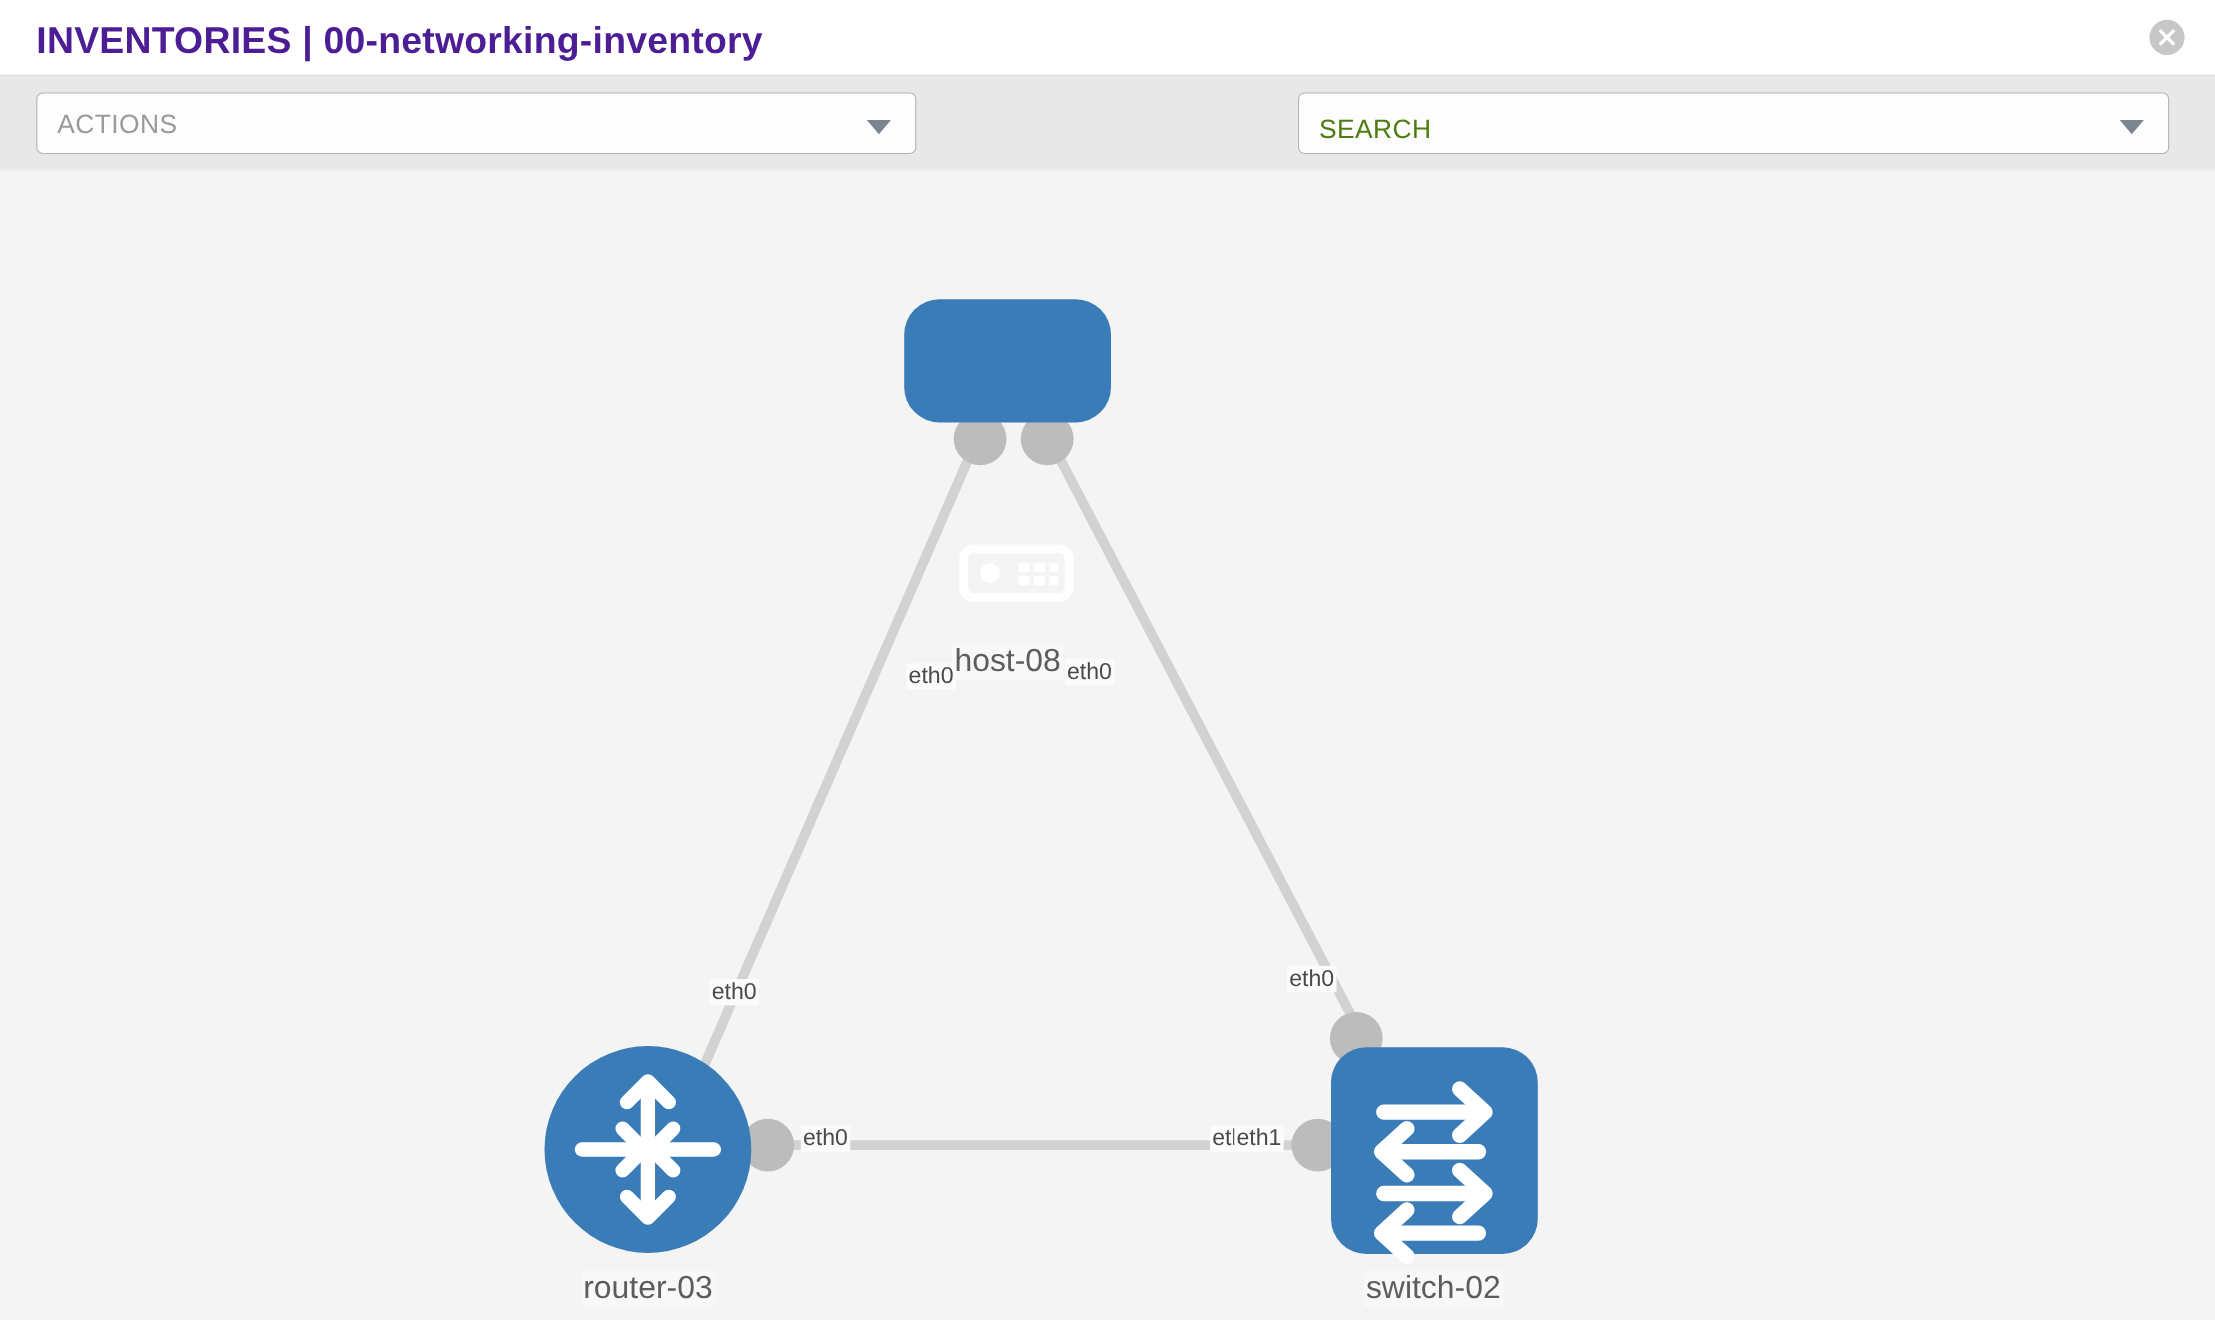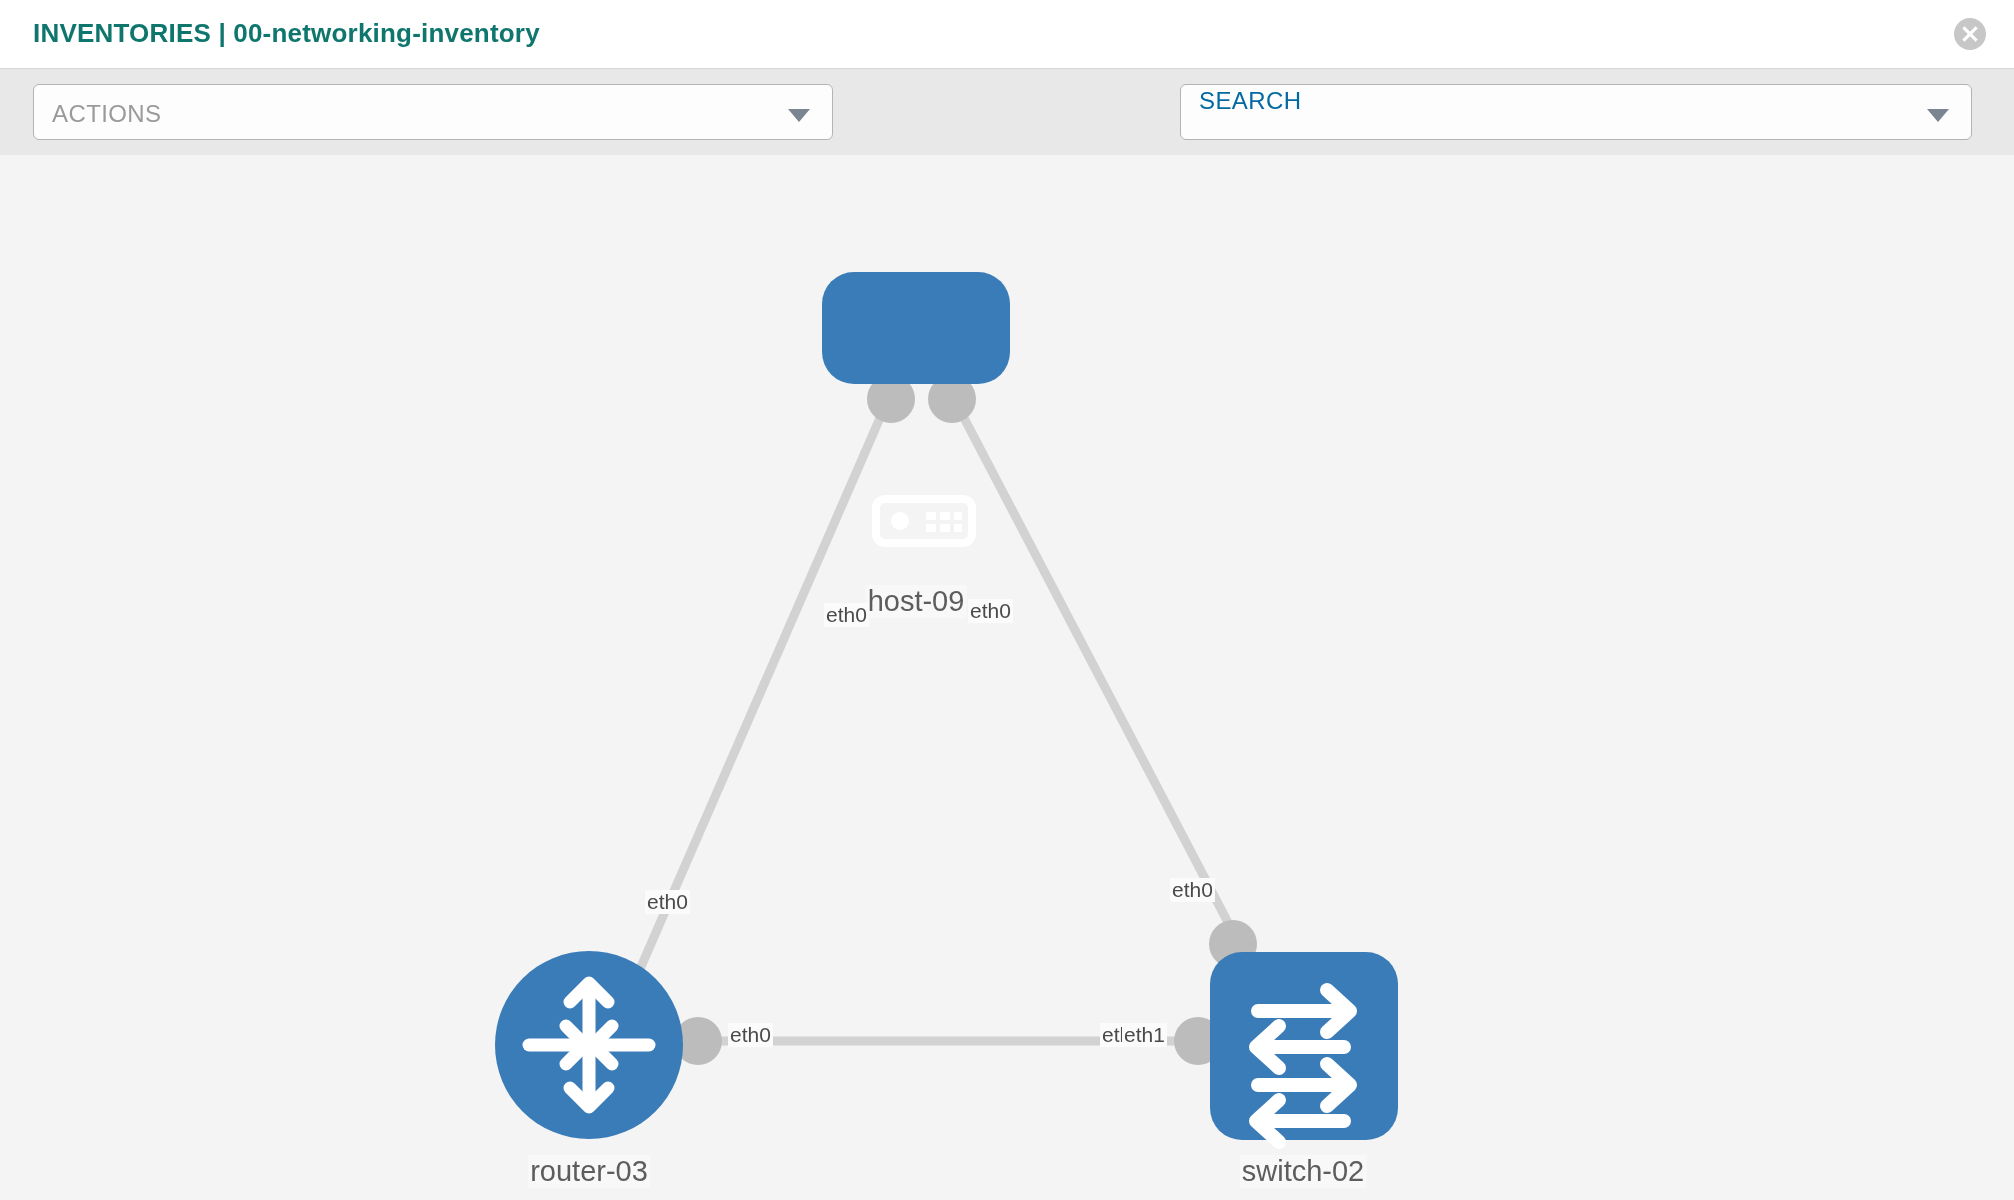--- a/index.html
+++ b/index.html
@@ -22,23 +22,23 @@
     width: 2014px;
     height: 69px;
     background: #ffffff;
     border-bottom: 1px solid #d7d7d7;
     box-sizing: border-box;
   }
   .page-title {
     position: absolute;
     left: 33px;
     top: 18px;
-    font-size: 26px;
+    font-size: 34px;
     font-weight: bold;
-    color: #0f766e;
+    color: #4c1d95;
     letter-spacing: 0.2px;
     white-space: nowrap;
   }
   .close-btn {
     position: absolute;
     right: 28px;
     top: 18px;
     width: 32px;
     height: 32px;
     border-radius: 50%;
@@ -104,23 +104,23 @@
     height: 56px;
     background: #fdfdfd;
     border: 1px solid #b4b4b4;
     border-radius: 6px;
     box-sizing: border-box;
     cursor: text;
   }
   .search-box .label {
     position: absolute;
     left: 18px;
-    top: 2px;
+    top: 19px;
     font-size: 24px;
-    color: #0369a1;
+    color: #4d7c0f;
     letter-spacing: 0.4px;
   }
 
   
   .canvas {
     position: absolute;
     left: 0; top: 155px;
     width: 2014px;
     height: 1045px;
     background: #f4f4f4;
@@ -253,21 +253,21 @@
 
         <line x1="1258" y1="930" x2="1348" y2="930"></line>
         <polyline points="1327,909 1350,930 1327,951"></polyline>
 
         <line x1="1344" y1="966" x2="1258" y2="966"></line>
         <polyline points="1279,945 1256,966 1279,987"></polyline>
       </g>
     </g>
   </svg>
 
-  <div class="node-label" style="left:916px; top:430px;">host-09</div>
+  <div class="node-label" style="left:916px; top:430px;">host-08</div>
   <div class="node-label" style="left:589px; top:1000px;">router-03</div>
   <div class="node-label" style="left:1303px; top:1000px;">switch-02</div>
 
   <div class="port-label" style="left:824px; top:448px;">eth0</div>
   <div class="port-label" style="left:968px; top:444px;">eth0</div>
   <div class="port-label" style="left:645px; top:735px;">eth0</div>
   <div class="port-label" style="left:1170px; top:723px;">eth0</div>
   <div class="port-label" style="left:728px; top:868px;">eth0</div>
   <div class="port-label" style="left:1100px; top:868px;">eth0</div>
   <div class="port-label" style="left:1122px; top:868px;">eth1</div>

